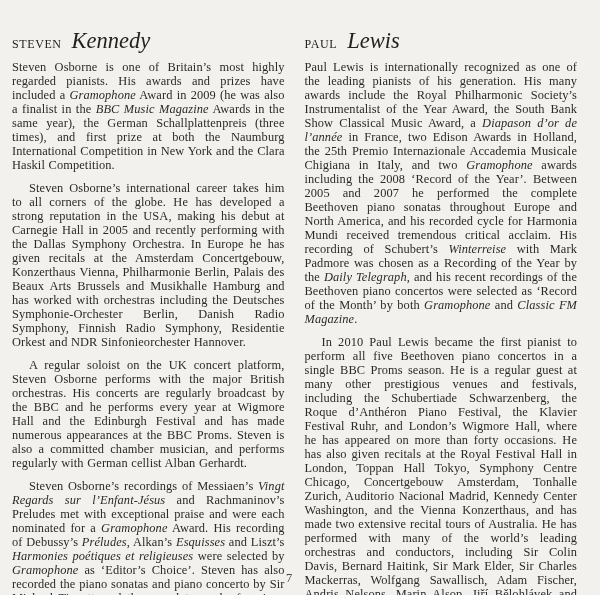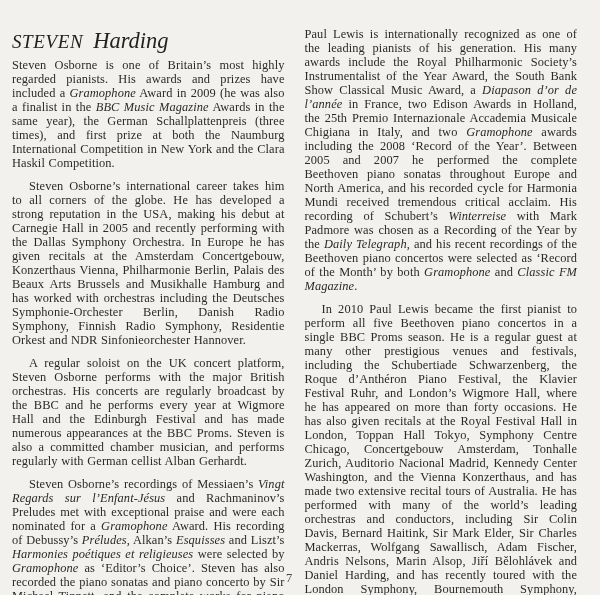--- a/index.html
+++ b/index.html
@@ -27,24 +27,23 @@
     flex: 1 1 0;
     min-width: 0;
   }
   .artist-heading {
     margin: 0 0 3px 0;
     white-space: nowrap;
     line-height: 26px;
     color: #232220;
   }
   .artist-heading .first {
-    font-size: 19px;
+    font-size: 12px;
     letter-spacing: 0.6px;
     font-weight: normal;
-    font-style: italic;
   }
   .artist-heading .last {
     font-size: 22.5px;
     font-style: italic;
     font-weight: normal;
     margin-left: 4px;
   }
   .bio p {
     margin: 0;
     font-size: 12.4px;
@@ -72,31 +71,35 @@
 </style>
 </head>
 <body>
 
 <div class="page">
   <div class="columns">
 
     <div class="column">
       <h2 class="artist-heading">
         <span class="first">STEVEN</span>
-        <span class="last">Harding</span>
+        <span class="last">Kennedy</span>
       </h2>
       <div class="bio">
           <p><span>Steven Osborne is one of Britain’s most highly regarded pianists. His awards and prizes have included a </span><span class="it">Gramophone</span><span> Award in 2009 (he was also a finalist in the </span><span class="it">BBC Music Magazine</span><span> Awards in the same year), the German Schallplattenpreis (three times), and first prize at both the Naumburg International Competition in New York and the Clara Haskil Competition.</span></p>
           <p class="indent"><span>Steven Osborne’s international career takes him to all corners of the globe. He has developed a strong reputation in the USA, making his debut at Carnegie Hall in 2005 and recently performing with the Dallas Symphony Orchestra. In Europe he has given recitals at the Amsterdam Concertgebouw, Konzerthaus Vienna, Philharmonie Berlin, Palais des Beaux Arts Brussels and Musikhalle Hamburg and has worked with orchestras including the Deutsches Symphonie-Orchester Berlin, Danish Radio Symphony, Finnish Radio Symphony, Residentie Orkest and NDR Sinfonieorchester Hannover.</span></p>
           <p class="indent"><span>A regular soloist on the UK concert platform, Steven Osborne performs with the major British orchestras. His concerts are regularly broadcast by the BBC and he performs every year at Wigmore Hall and the Edinburgh Festival and has made numerous appearances at the BBC Proms. Steven is also a committed chamber musician, and performs regularly with German cellist Alban Gerhardt.</span></p>
           <p class="indent"><span>Steven Osborne’s recordings of Messiaen’s </span><span class="it">Vingt Regards sur l’Enfant-Jésus</span><span> and Rachmaninov’s Preludes met with exceptional praise and were each nominated for a </span><span class="it">Gramophone</span><span> Award. His recording of Debussy’s </span><span class="it">Préludes</span><span>, Alkan’s </span><span class="it">Esquisses</span><span> and Liszt’s </span><span class="it">Harmonies poétiques et religieuses</span><span> were selected by </span><span class="it">Gramophone</span><span> as ‘Editor’s Choice’. Steven has also recorded the piano sonatas and piano concerto by Sir Michael Tippett, and the complete works for piano and orchestra by Benjamin Britten, the latter winning a </span></p>
         </div>
     </div>
 
     <div class="column">
+      <h2 class="artist-heading">
+        <span class="first">PAUL</span>
+        <span class="last">Lewis</span>
+      </h2>
       <div class="bio">
           <p><span>Paul Lewis is internationally recognized as one of the leading pianists of his generation. His many awards include the Royal Philharmonic Society’s Instrumentalist of the Year Award, the South Bank Show Classical Music Award, a </span><span class="it">Diapason d’or de l’année</span><span> in France, two Edison Awards in Holland, the 25th Premio Internazionale Accademia Musicale Chigiana in Italy, and two </span><span class="it">Gramophone</span><span> awards including the 2008 ‘Record of the Year’. Between 2005 and 2007 he performed the complete Beethoven piano sonatas throughout Europe and North America, and his recorded cycle for Harmonia Mundi received tremendous critical acclaim. His recording of Schubert’s </span><span class="it">Winterreise</span><span> with Mark Padmore was chosen as a Recording of the Year by the </span><span class="it">Daily Telegraph</span><span>, and his recent recordings of the Beethoven piano concertos were selected as ‘Record of the Month’ by both </span><span class="it">Gramophone</span><span> and </span><span class="it">Classic FM Magazine</span><span>.</span></p>
           <p class="indent"><span>In 2010 Paul Lewis became the first pianist to perform all five Beethoven piano concertos in a single BBC Proms season. He is a regular guest at many other prestigious venues and festivals, including the Schubertiade Schwarzenberg, the Roque d’Anthéron Piano Festival, the Klavier Festival Ruhr, and London’s Wigmore Hall, where he has appeared on more than forty occasions. He has also given recitals at the Royal Festival Hall in London, Toppan Hall Tokyo, Symphony Centre Chicago, Concertgebouw Amsterdam, Tonhalle Zurich, Auditorio Nacional Madrid, Kennedy Center Washington, and the Vienna Konzerthaus, and has made two extensive recital tours of Australia. He has performed with many of the world’s leading orchestras and conductors, including Sir Colin Davis, Bernard Haitink, Sir Mark Elder, Sir Charles Mackerras, Wolfgang Sawallisch, Adam Fischer, Andris Nelsons, Marin Alsop, Jiří Bělohlávek and Daniel Harding, and has recently toured with the London Symphony, Bournemouth Symphony, Lausanne Chamber and Australian Chamber orchestras.</span></p>
         </div>
     </div>
 
   </div>
 
   <div class="page-number">7</div>
 </div>

